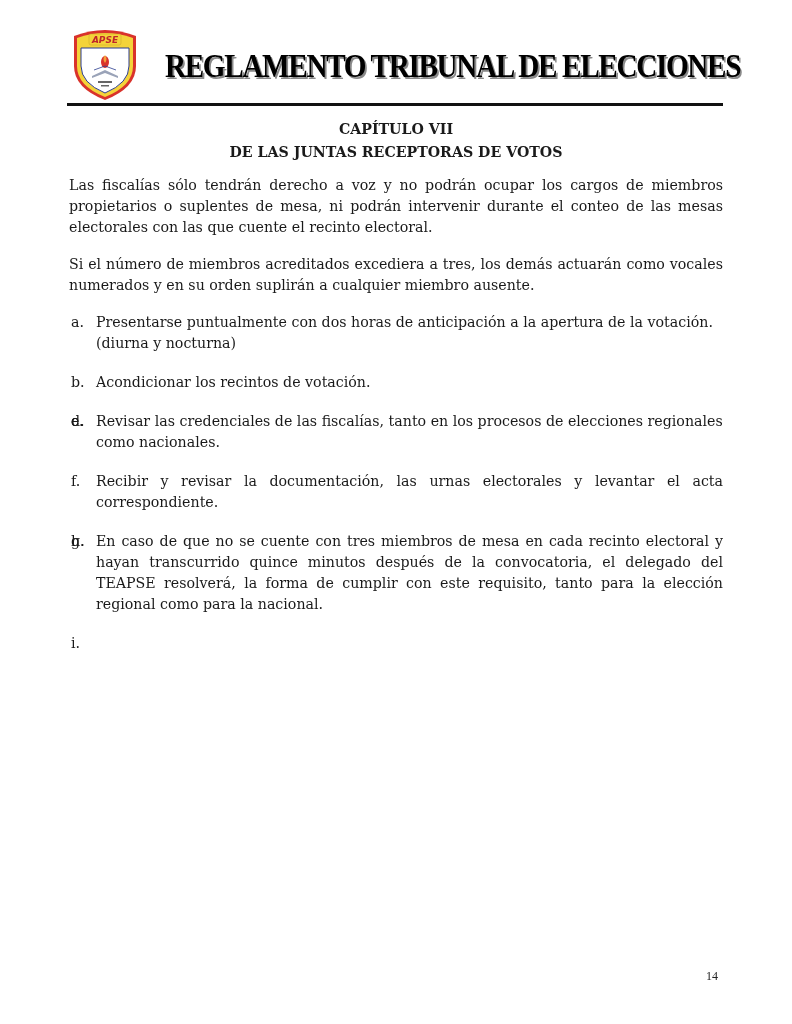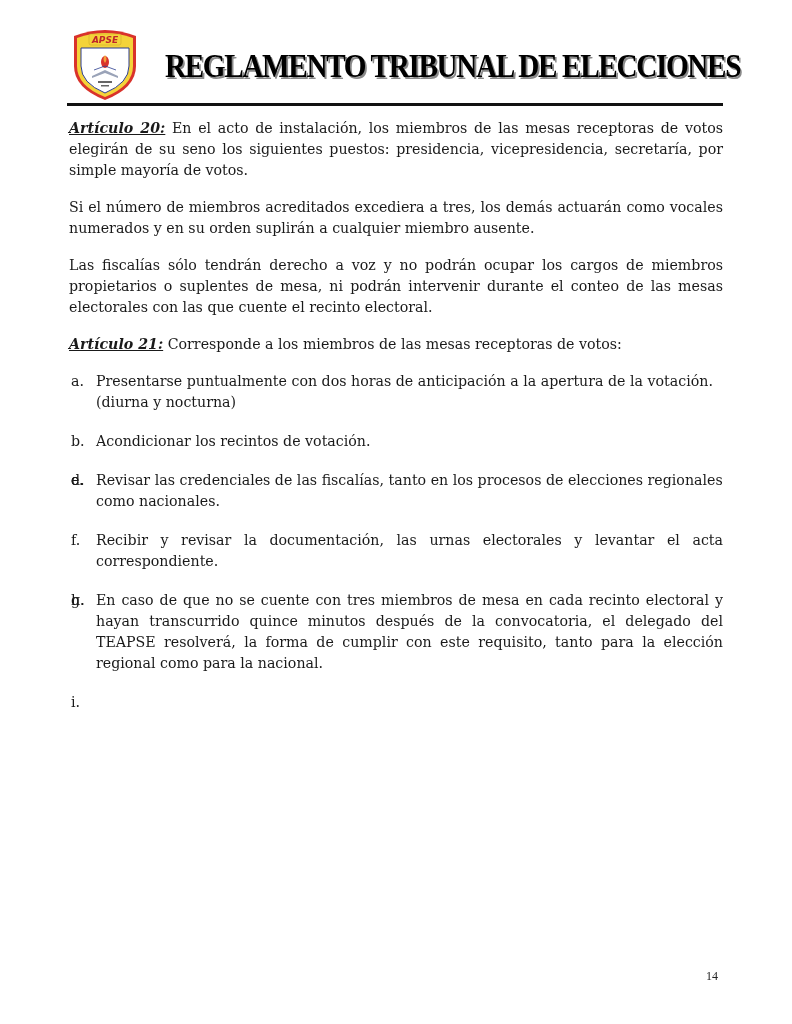--- a/index.html
+++ b/index.html
@@ -46,32 +46,28 @@
     <path d="M26 44 L37 40 L48 44" fill="none" stroke="#2c3d8f" stroke-width="0.8"></path>
     <rect x="30" y="55" width="14" height="2" fill="#666"></rect>
     <rect x="33" y="59" width="8" height="1.5" fill="#666"></rect>
   </svg>
 </div>
 
 <div class="doc-title">REGLAMENTO TRIBUNAL DE ELECCIONES</div>
 <div class="header-rule"></div>
 
 <div class="content">
+  <div class="chapter-block">
+    <div class="chapter">CAPÍTULO VII</div>
+    <div class="chapter">DE LAS JUNTAS RECEPTORAS DE VOTOS</div>
+  </div>
 
-  <p>
-    <span class="art-label">Artículo 20:</span>
-    <span>En el acto de instalación, los miembros de las mesas receptoras de votos elegirán de su seno los siguientes puestos: presidencia, vicepresidencia, secretaría, por simple mayoría de votos.</span>
-  </p>
+  <p>Las fiscalías sólo tendrán derecho a voz y no podrán ocupar los cargos de miembros propietarios o suplentes de mesa, ni podrán intervenir durante el conteo de las mesas electorales con las que cuente el recinto electoral.</p>
   <p>Si el número de miembros acreditados excediera a tres, los demás actuarán como vocales numerados y en su orden suplirán a cualquier miembro ausente.</p>
-  <p>Las fiscalías sólo tendrán derecho a voz y no podrán ocupar los cargos de miembros propietarios o suplentes de mesa, ni podrán intervenir durante el conteo de las mesas electorales con las que cuente el recinto electoral.</p>
 
-  <p>
-    <span class="art-label">Artículo 21:</span>
-    <span>Corresponde a los miembros de las mesas receptoras de votos:</span>
-  </p>
 
   <ol class="items">
     <li class="left-text"><span class="marker">a.</span><span>Presentarse puntualmente con dos horas de anticipación a la apertura de la votación. (diurna y nocturna)</span></li>
     <li><span class="marker">b.</span><span>Acondicionar los recintos de votación.</span></li>
     <li><span class="marker">c.</span></li>
     <li><span class="marker">d.</span></li>
     <li class="left-text"><span class="marker">e.</span><span>Revisar las credenciales de las fiscalías, tanto en los procesos de elecciones regionales como nacionales.</span></li>
     <li><span class="marker">f.</span><span>Recibir y revisar la documentación, las urnas electorales y levantar el acta correspondiente.</span></li>
     <li><span class="marker">g.</span></li>
     <li><span class="marker">h.</span><span>En caso de que no se cuente con tres miembros de mesa en cada recinto electoral y hayan transcurrido quince minutos después de la convocatoria, el delegado del TEAPSE resolverá, la forma de cumplir con este requisito, tanto para la elección regional como para la nacional.</span></li>

